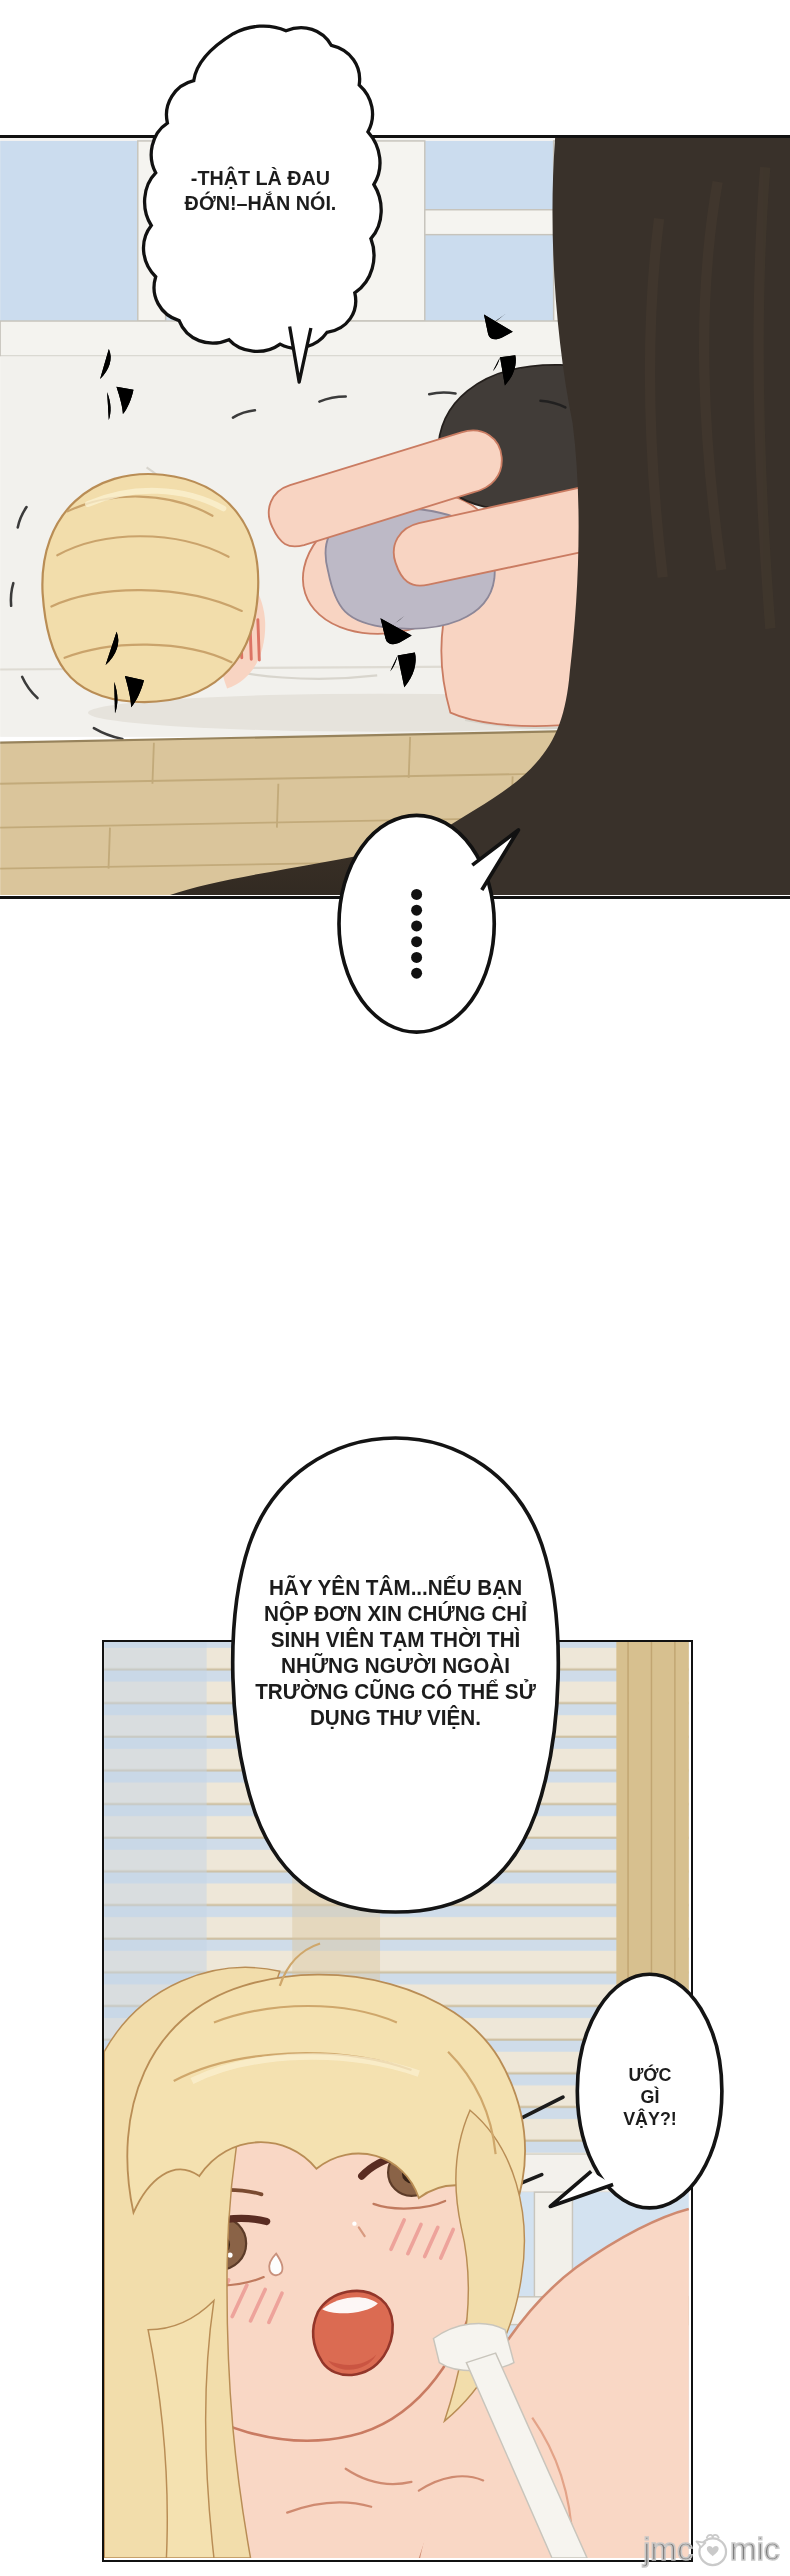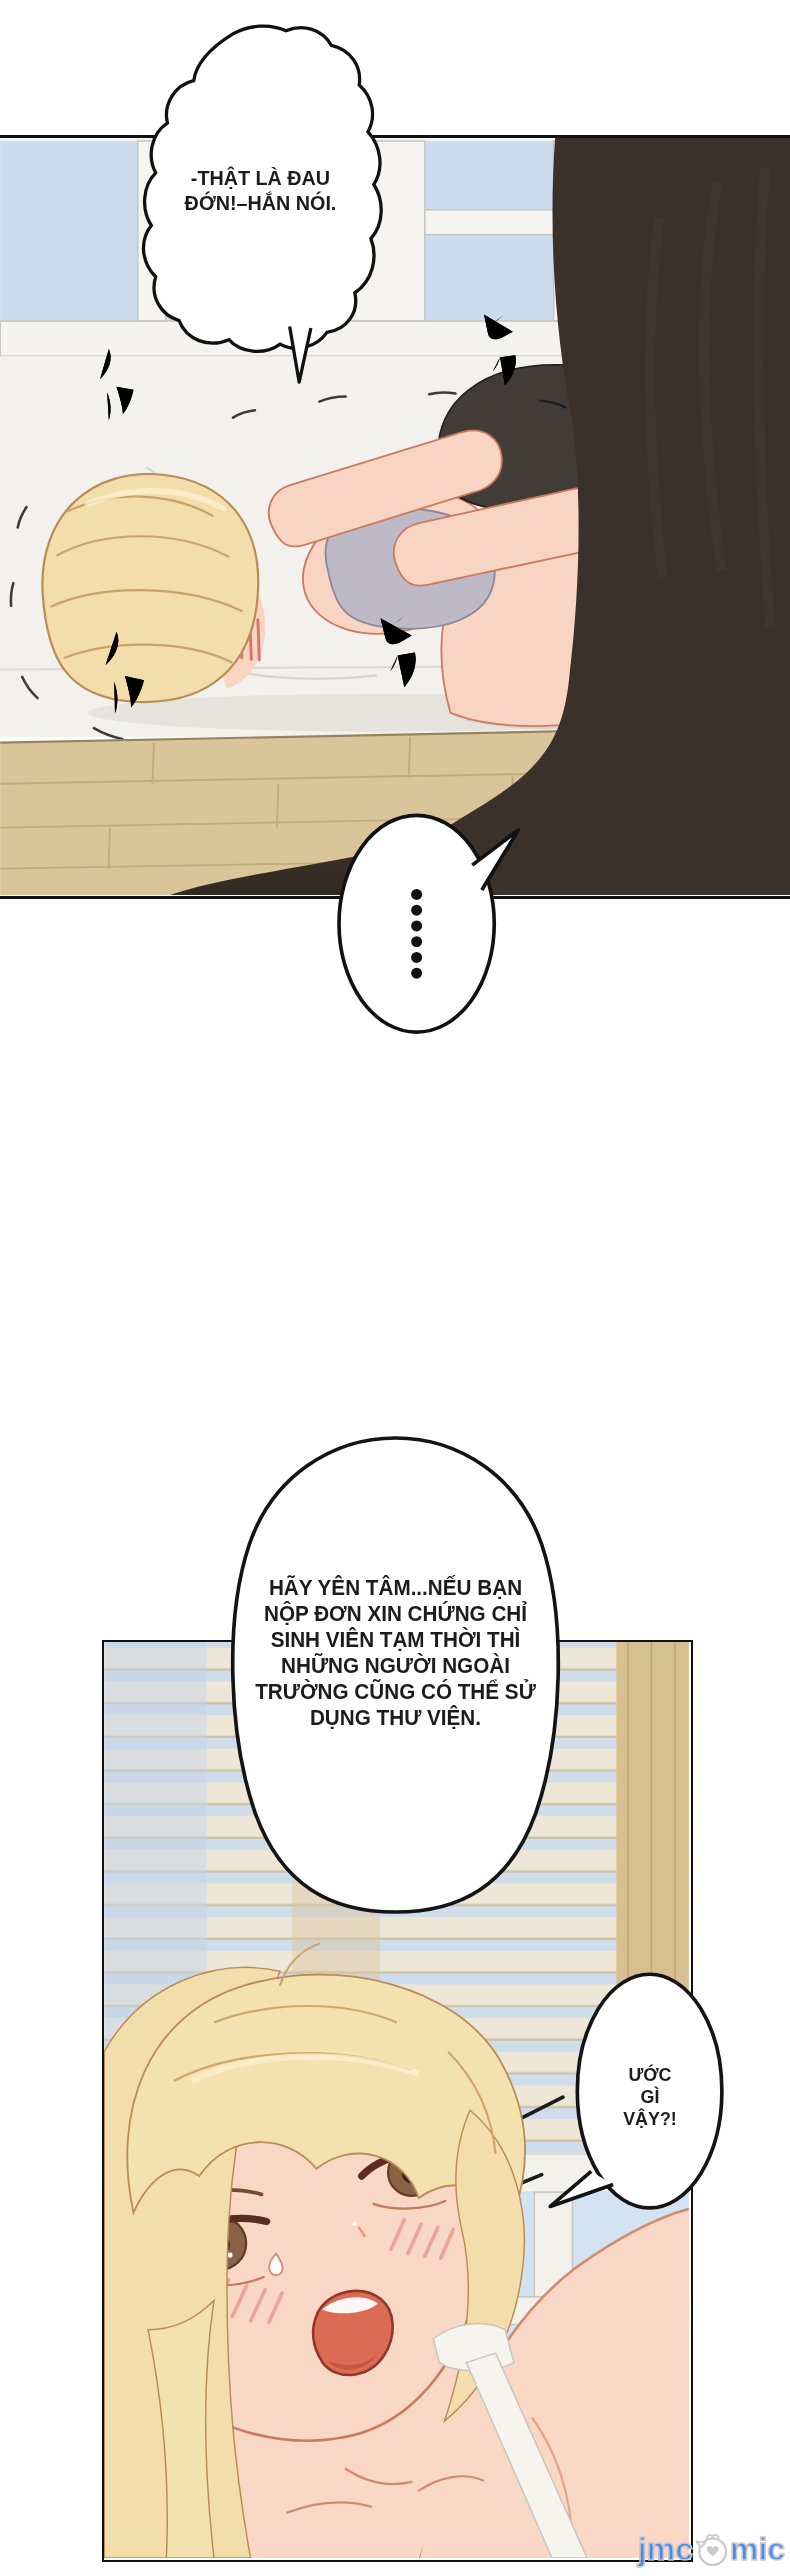--- a/index.html
+++ b/index.html
@@ -11,21 +11,21 @@
   #panel2{left:102px;top:1640px;width:591px;height:922px;border-width:2.9px;}
   .bubble-svg{position:absolute;z-index:10;}
   .bubble-text{position:absolute;z-index:11;text-align:center;color:#1c1c1c;font-weight:bold;
                transform:scaleX(.94);transform-origin:center;}
   .bubble-text .line{white-space:nowrap;}
   #t-bubble1{left:163px;top:165px;width:195px;font-size:21px;line-height:25px;}
   #t-bubble3{left:233px;top:1575px;width:325px;font-size:22px;line-height:26px;}
   #t-bubble4{left:590px;top:2064px;width:120px;font-size:19px;line-height:22px;}
   #watermark{left:634px;top:2527px;width:155px;height:45px;z-index:30;display:flex;align-items:center;
              justify-content:center;gap:1.5px;opacity:.92;}
-  #watermark .wm-txt{font-size:32px;font-weight:bold;letter-spacing:0;color:#3b82f6;
+  #watermark .wm-txt{font-size:32px;font-weight:normal;letter-spacing:0;color:#737373;
                      -webkit-text-stroke:1.6px #c6c6c6;}
 </style>
 </head>
 <body>
 
 <div id="page">
 
   <div id="panel1" class="panel">
     <svg width="791" height="757" viewBox="0 0 1080 1034">
       <defs>

